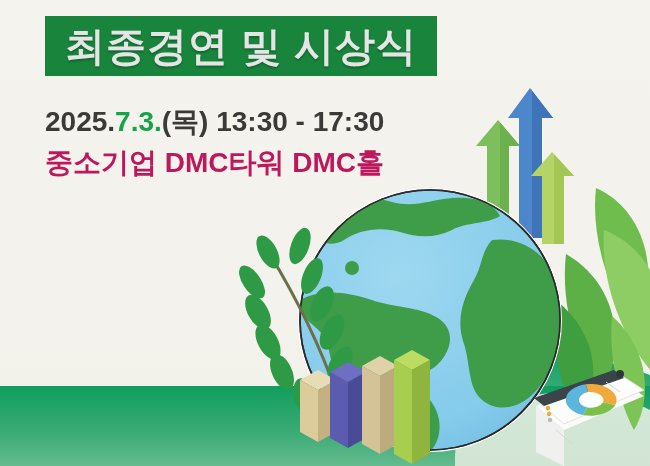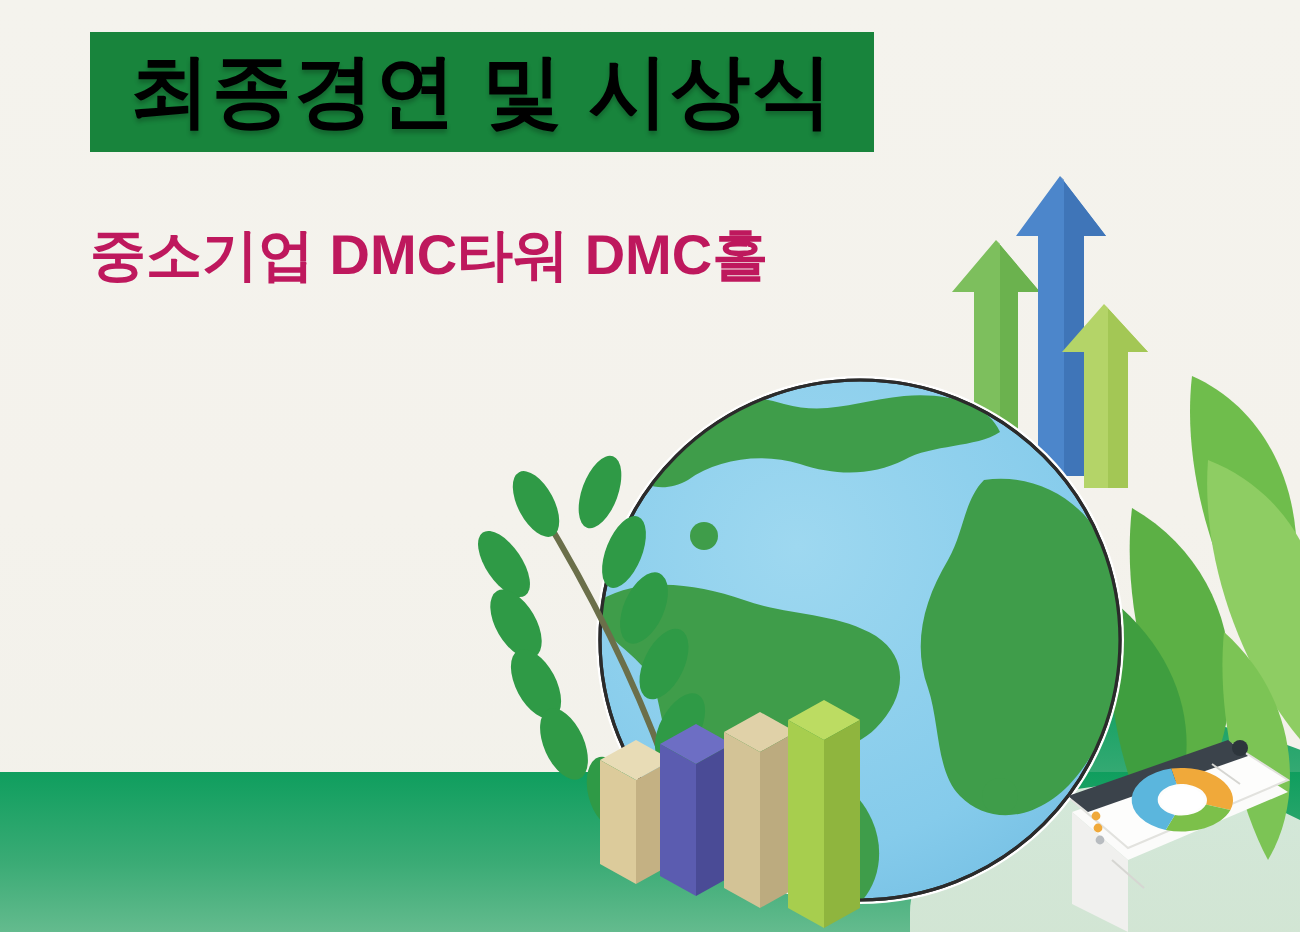--- a/index.html
+++ b/index.html
@@ -55,21 +55,21 @@
     left: 45px;
     top: 16px;
     width: 392px;
     height: 60px;
     background: #18843c;
     display: flex;
     align-items: center;
     justify-content: center;
   }
   .title-banner .title-text {
-    color: #000000;
+    color: #e5e5e5;
     font-size: 40px;
     font-weight: 700;
     letter-spacing: 1px;
     line-height: 1;
     white-space: nowrap;
     text-shadow: 0 2px 2px rgba(0,0,0,.22);
   }
 
   
   .info-block {
@@ -262,16 +262,17 @@
         <path d="M606 382 L620 392" stroke="#d6d6d2" stroke-width="1" fill="none"></path>
       </g>
     </svg>
   </div>
 
   <div class="title-banner">
     <span class="title-text">최종경연 및 시상식</span>
   </div>
 
   <div class="info-block">
+    <div class="line-date"><span>2025.</span><span class="accent">7.3.</span><span>(목) 13:30 - 17:30</span></div>
     <div class="line-venue">중소기업 DMC타워 DMC홀</div>
   </div>
 
 </div>
 
 </body></html>

